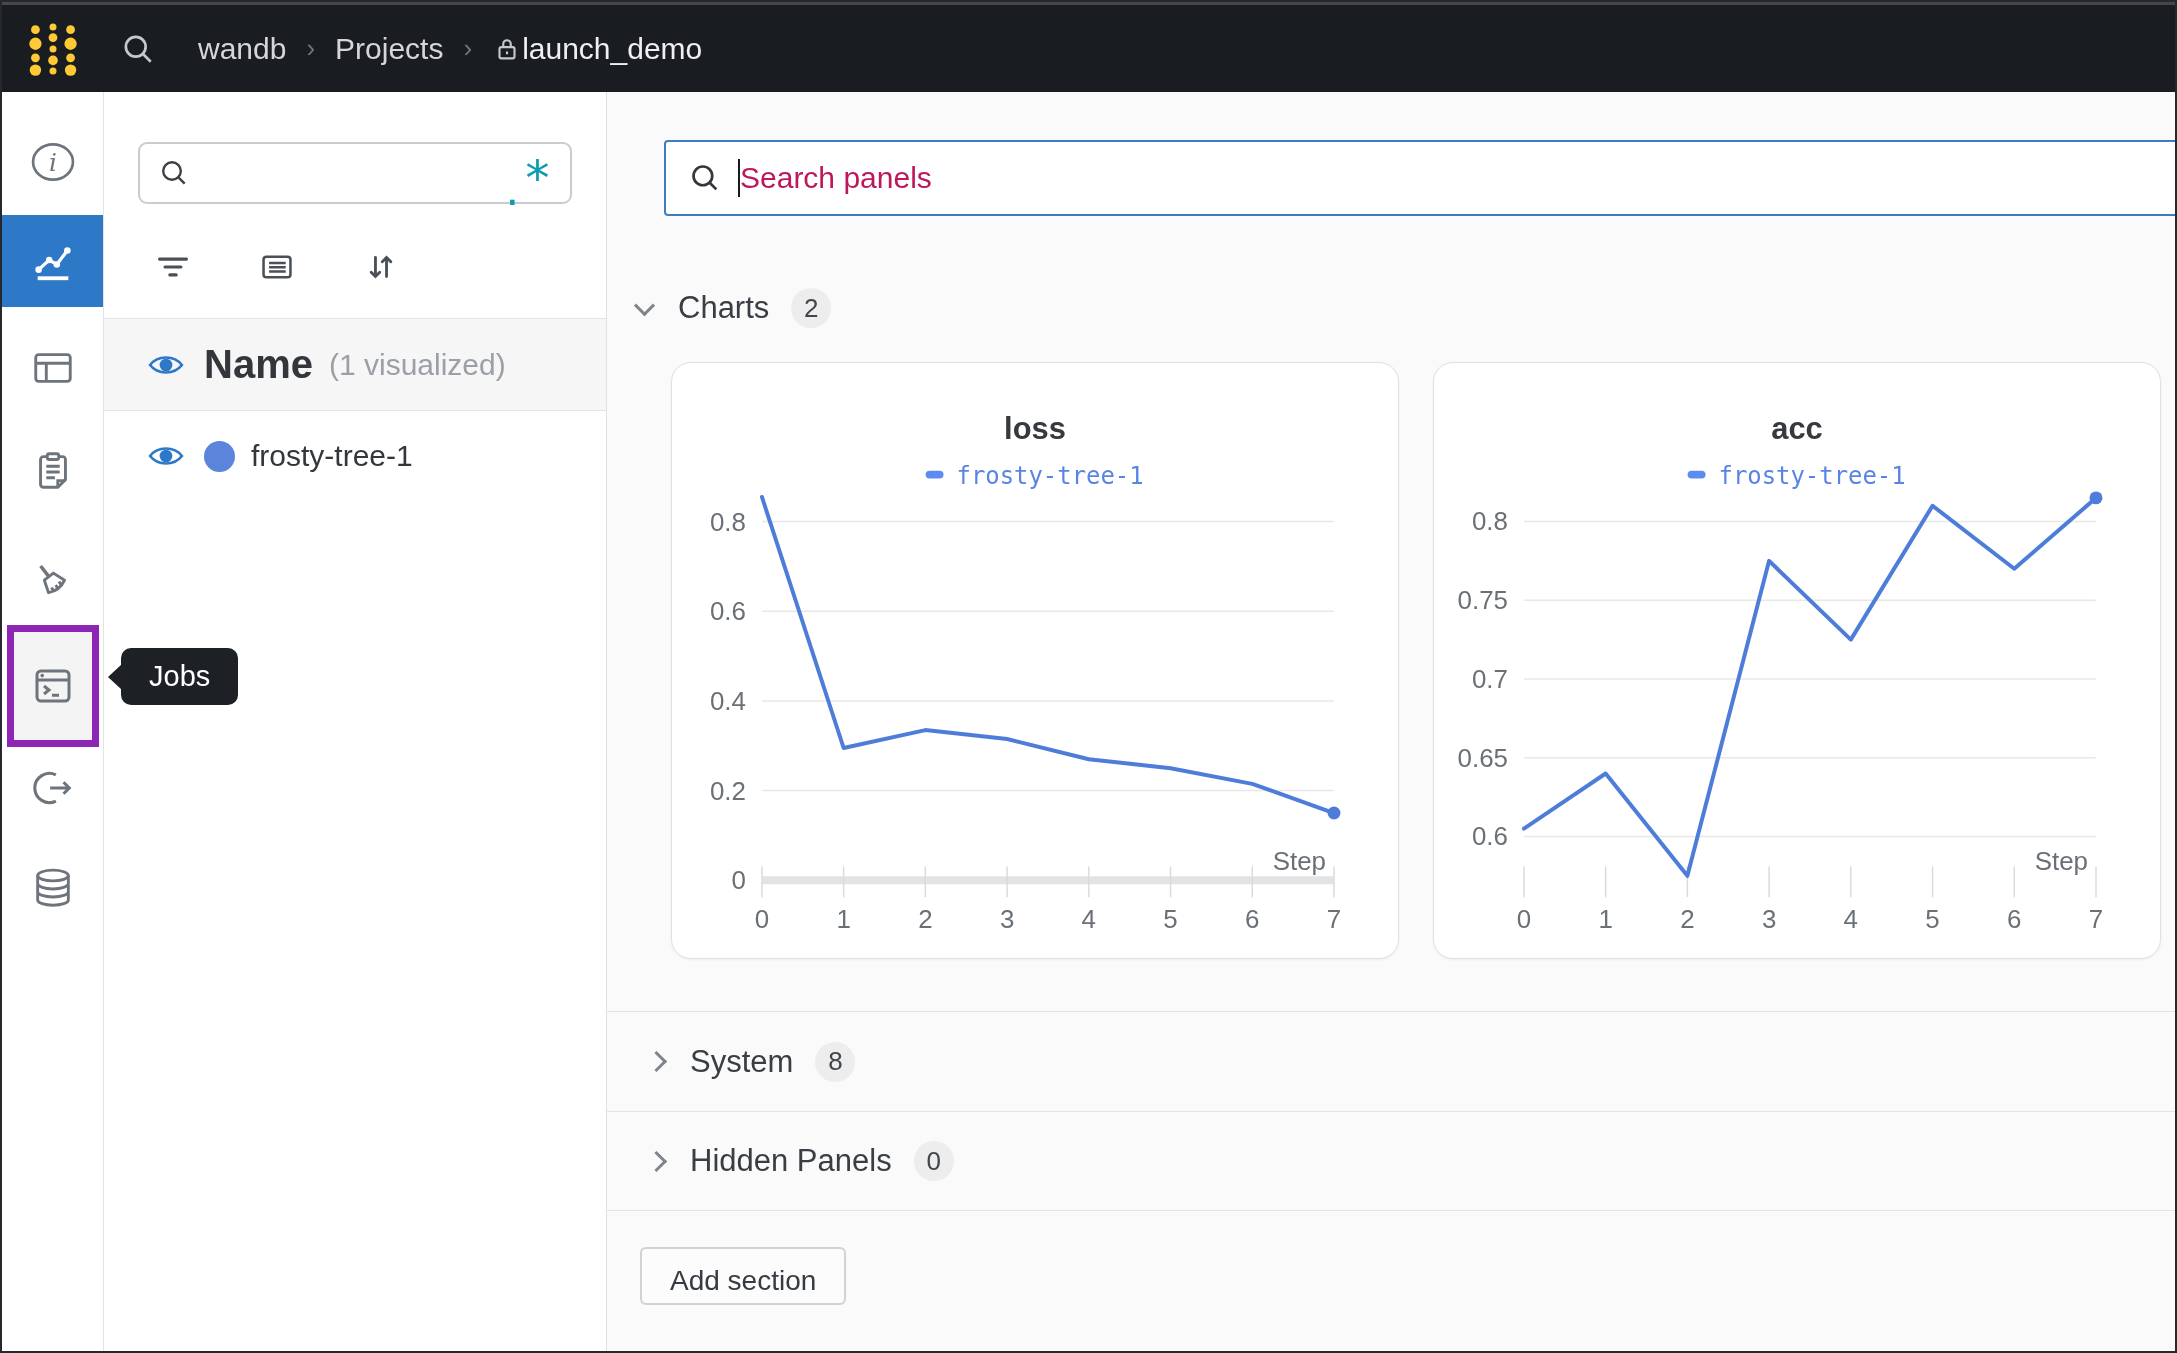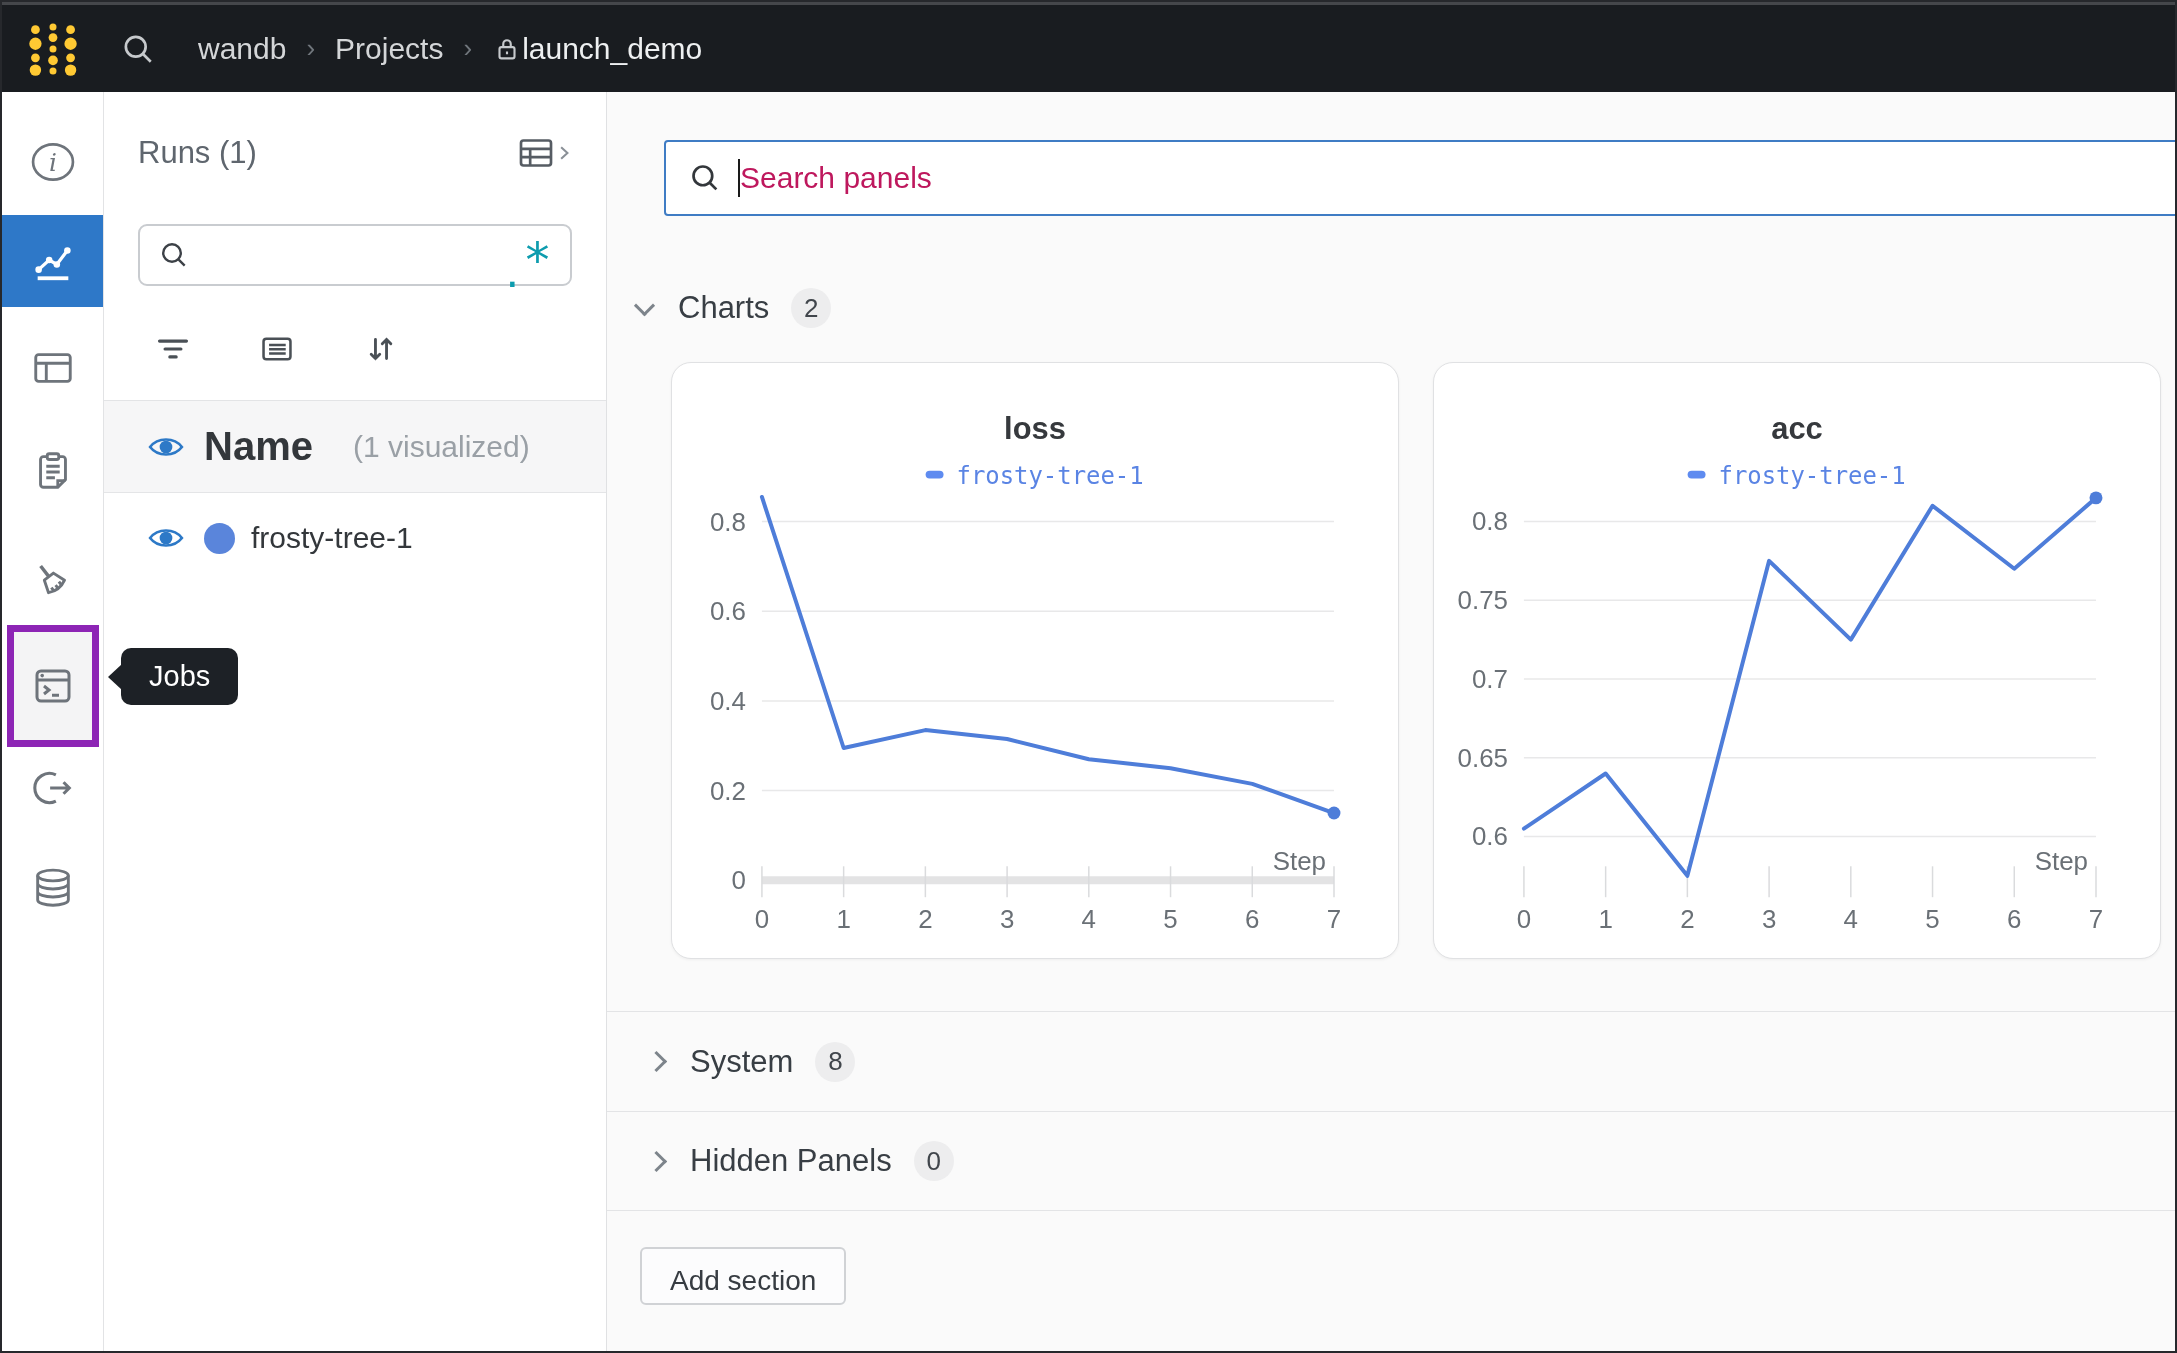--- a/index.html
+++ b/index.html
@@ -42,21 +42,21 @@
   .runs-search .spacer { flex:1; }
   .regex-toggle { color:#0d9cae; font-family:"DejaVu Sans Mono", monospace; font-size:36px; line-height:0; cursor:pointer; display:flex; align-items:flex-end; height:40px; }
   .regex-toggle b { font-weight:400; font-size:48px; line-height:30px; }
   .runs-tools { margin-top:44px; display:flex; align-items:center; gap:66px; padding-left:16px; color:#4a5056; }
   .runs-tools svg { width:38px; height:38px; cursor:pointer; }
   .runs-divider { margin:32px -34px 0 -34px; border-top:1px solid #e3e4e6; }
   .run-header-row { margin:0 -34px; height:92px; background:#f6f6f7; border-bottom:1px solid #e4e5e7; display:flex; align-items:center; padding-left:44px; gap:16px; }
   .run-row { margin:0 -34px; height:90px; display:flex; align-items:center; padding-left:44px; gap:16px; cursor:pointer; }
   .eye { width:36px; height:26px; flex:none; cursor:pointer; }
   .run-header-label { font-size:40px; color:#33373b; font-weight:700; margin-left:4px; }
-  .run-header-note { font-size:30px; color:#9aa0a6;margin-left:24px; }
+  .run-header-note { font-size:30px; color:#9aa0a6; }
   .run-dot { width:31px; height:31px; border-radius:50%; background:#5a85db; flex:none; margin-left:4px; }
   .run-name { font-size:30px; color:#33373b; }
 
   
   .main { flex:1; background:#fafafa; overflow:hidden; min-width:0; }
   .panels-search { margin:48px -4px 0 57px; height:76px; background:#fff; border:2.5px solid #3f7cc4; border-radius:4px; display:flex; align-items:center; padding:0 22px; cursor:text; }
   .panels-search .mag { width:34px; height:34px; color:#33373b; flex:none; }
   .caret { width:2px; height:38px; background:#1a1a1a; margin-left:16px; flex:none; }
   .ph { font-size:30px; color:#be185d; }
   .section-header { margin:70px 0 10px 30px; display:flex; align-items:center; gap:20px; height:44px; }
@@ -177,32 +177,20 @@
         <svg viewBox="0 0 24 24" fill="none" stroke="currentColor" stroke-width="1.5">
           <ellipse cx="12" cy="5.5" rx="8" ry="2.8"></ellipse>
           <path d="M4 5.5 V18.2 a8 2.8 0 0 0 16 0 V5.5 M4 9.7 a8 2.8 0 0 0 16 0 M4 13.9 a8 2.8 0 0 0 16 0"></path>
         </svg>
       </div>
     </nav>
 
     <div class="tooltip">Jobs</div>
 
     <aside class="runs-panel">
-      <div class="runs-title-row">
-        <span class="runs-title">Runs (1)</span>
-        <span class="table-expand">
-          <svg class="tbl" viewBox="0 0 24 24" fill="none" stroke="currentColor" stroke-width="1.6">
-            <rect x="3" y="4.5" width="18" height="15" rx="1.5"></rect>
-              <path d="M3 9.5 H21 M3 14.5 H21 M8.5 9.5 V19.5"></path>
-          </svg>
-          <svg class="chev-r" viewBox="0 0 10 14" fill="none" stroke="#8a9097" stroke-width="1.8">
-            <path d="M2.5 2 L8 7 L2.5 12"></path>
-          </svg>
-        </span>
-      </div>
 
       <div class="runs-search">
         <svg class="mag" viewBox="0 0 24 24" fill="none" stroke="currentColor" stroke-width="1.8">
           <circle cx="10.5" cy="10.5" r="6.6"></circle>
             <path d="M15.5 15.5 L20 20"></path>
         </svg>
         <span class="spacer"></span>
         <span class="regex-toggle">
             <span>.</span>
             <b>*</b>

